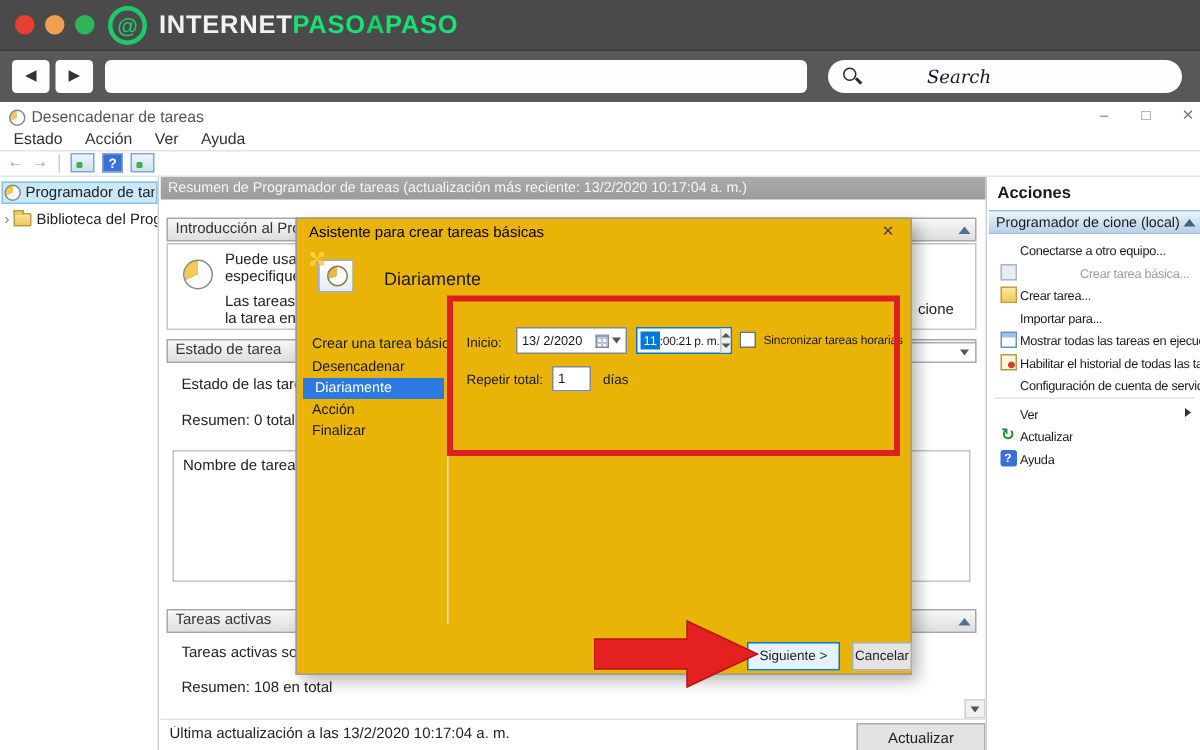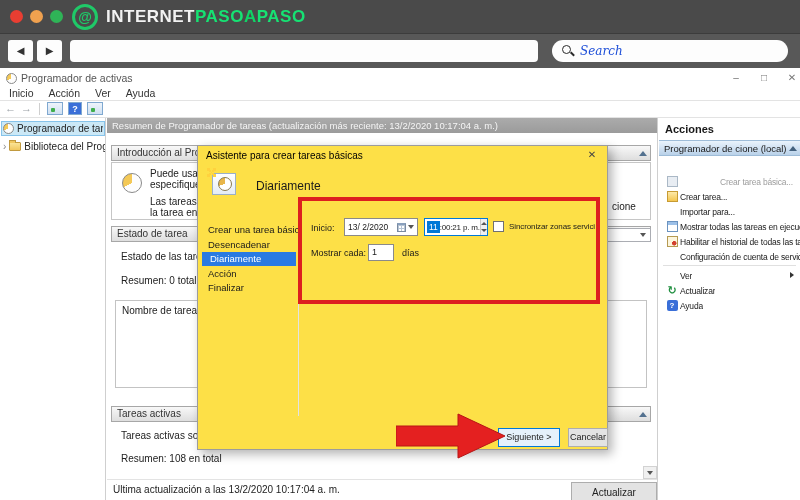--- a/index.html
+++ b/index.html
@@ -27,21 +27,21 @@
   .chrome-nav{left:0;top:34px;width:800px;height:34px;background:#585858;}
   .navbtn{top:6px;width:25px;height:22px;background:#fdfdfd;border-radius:3px;text-align:center;
     line-height:22px;font-size:10px;color:#333;}
   .navbtn.back{left:8px;} .navbtn.fwd{left:37px;}
   .addressbar{left:70px;top:6px;width:468px;height:22px;background:#fdfdfd;border:none;border-radius:4px;}
   .searchpill{left:552px;top:6px;width:236px;height:22px;background:#fdfdfd;border-radius:11px;
     display:flex;align-items:center;padding-left:10px;gap:6px;}
   .mag{position:relative;width:12px;height:12px;flex:0 0 auto;}
   .mag::before{content:"";position:absolute;left:0;top:0;width:7px;height:7px;border:1.6px solid #2a2a2a;border-radius:50%;}
   .mag::after{content:"";position:absolute;left:8px;top:8px;width:5px;height:1.8px;background:#2a2a2a;transform:rotate(45deg);}
-  .search-text{font-family:"DejaVu Serif",serif;font-style:italic;font-size:12px;color:#1d4ed8;}
+  .search-text{font-family:"DejaVu Serif",serif;font-style:italic;font-size:12px;color:#0f172a;margin-left:38px;}
 
   
   .mmc-title-ico{left:6px;top:73px;}
   .mmc-title{left:21px;top:72px;font-size:10.5px;color:#555;}
   .winctl{top:71px;width:16px;height:14px;text-align:center;line-height:14px;font-size:10px;color:#777;}
   .winctl.min{left:728px;} .winctl.res{left:756px;} .winctl.cls{left:784px;}
   .menubar{left:0;top:87px;width:800px;height:13px;display:flex;gap:15px;padding-left:9px;font-size:10.5px;color:#333;}
   .menubar span{cursor:default;}
   .hline{height:0;border-top:1px solid #e3e3e3;width:800px;left:0;}
   .toolbar{left:0;top:101px;width:800px;height:15px;display:flex;align-items:center;gap:5px;padding-left:5px;}
@@ -98,21 +98,21 @@
     position:absolute;right:6px;top:4px;}
   .ai{width:11px;height:11px;flex:0 0 auto;}
   .ai-basic{background:#e8edf3;border:1px solid #aab8c6;}
   .ai-task{background:linear-gradient(#fde9a9,#f4c64f);border:1px solid #c79b33;}
   .ai-run{background:#fff;border:1px solid #6b93c0;box-shadow:inset 0 3px 0 #9cc0e8;}
   .ai-hist{background:radial-gradient(circle at 70% 70%,#d2402f 0 2px,transparent 2.5px),#fdf6dd;border:1px solid #b59a52;}
   .ai-refresh{color:#1e8e3e;font-weight:bold;font-size:11px;line-height:11px;width:auto;}
   .ai-help{background:#3a6fd8;border-radius:2px;color:#fff;font-weight:bold;font-size:8px;text-align:center;line-height:11px;}
 
   
-  .dialog{left:197px;top:145px;width:411px;height:305px;background:#fde047;border:1px solid #9c9c9c;
+  .dialog{left:197px;top:145px;width:411px;height:305px;background:#eab308;border:1px solid #9c9c9c;
     box-shadow:4px 4px 10px rgba(0,0,0,.30);z-index:10;font-size:9px;color:#1a1a1a;}
   .dlg-title{position:absolute;left:8px;top:4px;font-size:10px;color:#000;}
   .dlg-close{position:absolute;right:8px;top:3px;font-size:10px;color:#444;width:14px;text-align:center;}
   .wiz-ico{position:absolute;left:14px;top:27px;width:24px;height:22px;background:linear-gradient(#fff,#e4ecf5);
     border:1px solid #9ab0c8;}
   .wiz-ico::after{content:"";position:absolute;right:3px;bottom:3px;width:12px;height:12px;border-radius:50%;
     background:conic-gradient(#fff 0 70%,#e8b64a 70% 100%);border:1px solid #8a7b50;}
   .sparkle{position:absolute;left:9px;top:22px;width:9px;height:9px;z-index:11;
     background:conic-gradient(from 22deg,#ffd23e 0 45deg,transparent 45deg 90deg,#ffd23e 90deg 135deg,transparent 135deg 180deg,#ffd23e 180deg 225deg,transparent 225deg 270deg,#ffd23e 270deg 315deg,transparent 315deg);}
   .dlg-heading{position:absolute;left:58px;top:33px;font-size:12px;color:#1a1a1a;}
@@ -163,27 +163,27 @@
     <div class="abs navbtn back"><span>◀</span></div>
     <div class="abs navbtn fwd"><span>▶</span></div>
     <input class="abs addressbar" style="">
     <div class="abs searchpill">
       <span class="mag"></span>
       <span class="search-text">Search</span>
     </div>
   </div>
 
   <span class="abs clock clock-xs mmc-title-ico"></span>
-  <div class="abs mmc-title">Programador de activas</div>
+  <div class="abs mmc-title">Desencadenar de tareas</div>
   <div class="abs winctl min"><span>–</span></div>
   <div class="abs winctl res"><span>□</span></div>
   <div class="abs winctl cls"><span>✕</span></div>
 
   <div class="abs menubar">
-    <span>Inicio</span>
+    <span>Estado</span>
     <span>Acción</span>
     <span>Ver</span>
     <span>Ayuda</span>
   </div>
   <div class="abs hline" style="top:100px"></div>
   <div class="abs toolbar">
     <span class="tb-arrow">←</span>
     <span class="tb-arrow">→</span>
     <span class="tb-sep"></span>
     <span class="tbico"></span>
@@ -250,20 +250,24 @@
     <div class="btn refresh-btn">Actualizar</div>
   </div>
 
   <div class="abs actions-panel">
     <div class="act-title">Acciones</div>
     <div class="act-group">
       <span>Programador de cione (local)</span>
       <span class="collapse-btn"></span>
     </div>
 
+    <div class="act-item" style="top:41px;">
+      <span class="act-ico-col"></span>
+      <span class="act-label">Conectarse a otro equipo...</span>
+    </div>
     <div class="act-item" style="top:56px;">
       <span class="act-ico-col">
           <span class="ai ai-basic"></span>
         </span>
       <span class="act-label dis">Crear tarea básica...</span>
     </div>
     <div class="act-item" style="top:71px;">
       <span class="act-ico-col">
           <span class="ai ai-task"></span>
         </span>
@@ -332,23 +336,23 @@
     </div>
     <div class="timebox">
       <span class="t-hour">11</span>
       <span class="t-rest">:00:21 p. m.</span>
       <span class="spinner">
         <span class="tri-up-s"></span>
         <span class="tri-dn-s"></span>
       </span>
     </div>
     <div class="checkbox"></div>
-    <div class="chk-label">Sincronizar zonas servici</div>
-
-    <div class="fld-label" style="left:113px;top:102px;">Mostrar cada:</div>
+    <div class="chk-label">Sincronizar tareas horarias</div>
+
+    <div class="fld-label" style="left:113px;top:102px;">Repetir total:</div>
     <div class="repeat-input">1</div>
     <div class="fld-label" style="left:204px;top:102px;">días</div>
 
     <div class="btn dlg-btn btn-next">Siguiente &gt;</div>
     <div class="btn dlg-btn btn-cancel">Cancelar</div>
   </div>
 
   <div class="abs red-rect"></div>
   <svg class="abs red-arrow" width="112" height="48" viewBox="0 0 112 48">
     <polygon points="0,14 62,14 62,2 109,24 62,46 62,34 0,34" fill="#e42020" stroke="#b81414" stroke-width="1"></polygon>

